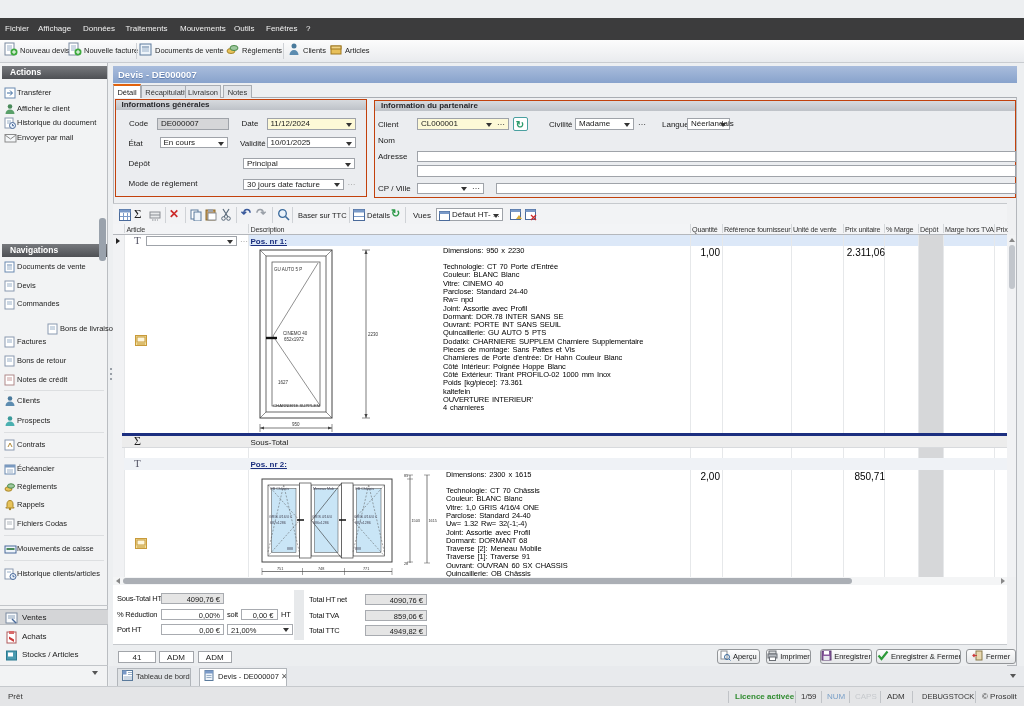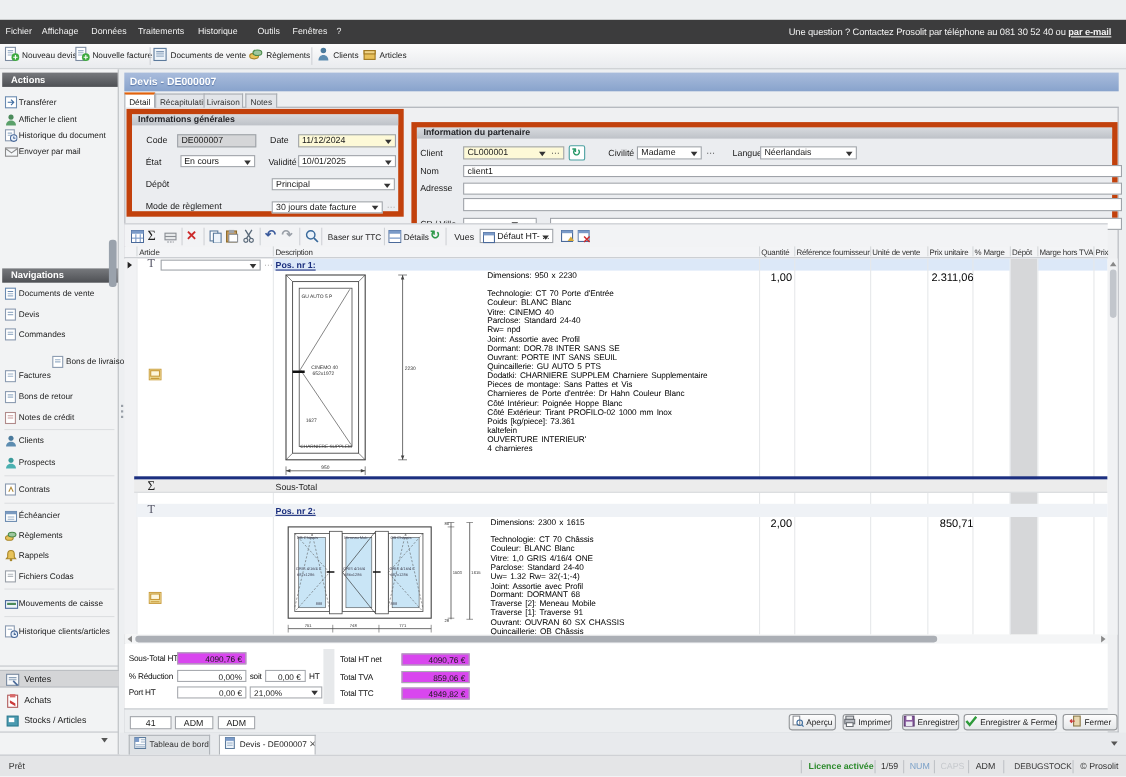--- a/index.html
+++ b/index.html
@@ -32,21 +32,21 @@
 .stsep{top:4px;width:1px;height:12px;background:#c0c3c7;}
 .stit{top:0;height:20px;line-height:20px;white-space:nowrap;font-size:8px;}
 
 #bluehdr{left:113px;top:66px;width:904px;height:17px;background:linear-gradient(#a9bcdc,#88a3cc);
   color:#fff;font-weight:bold;font-size:9.5px;line-height:17px;padding-left:5px;text-shadow:0 1px 1px #5a77a8;}
 .tab{top:84px;height:14px;font-size:7.5px;text-align:center;border:1px solid #a9adb3;border-bottom:none;white-space:nowrap;overflow:hidden;line-height:13px;}
 .tabinact{background:#e2e5e9;color:#333;top:85px;height:13px;}
 .tabact{background:#fff;border-top:2px solid #e2620c;z-index:3;}
 #panelbg{left:113px;top:97px;width:904px;height:569px;background:#eff0f2;border:1px solid #b4b7bc;border-top:1px solid #a9adb3;}
 
-.gbox{background:#ebedf0;border:5px solid #c2410c;}
+.gbox{background:#ebedf0;border:1px solid #c2410c;}
 .ghead{left:0;top:0;width:100%;height:9.5px;line-height:9.5px;background:linear-gradient(#d7dade,#bec2c8);
   font-weight:bold;font-size:8px;color:#26272b;padding-left:6px;}
 .lbl{font-size:8px;color:#1a1a1a;white-space:nowrap;}
 .inp{background:#fff;border:1px solid #9fa3a9;font-size:8px;line-height:10.5px;padding:0 3px;white-space:nowrap;}
 .yel{background:#fdf9d7;}
 .ro{background:#d5d6d8;}
 .arr{position:absolute;right:3px;top:4px;width:0;height:0;border-left:3px solid transparent;border-right:3px solid transparent;border-top:4px solid #333;}
 .dots{color:#444;font-size:8px;letter-spacing:1px;}
 
 #gridtb{left:113px;top:203px;width:894px;height:21px;background:#f2f3f5;border-top:1px solid #c6c9cd;}
@@ -56,43 +56,42 @@
 .ghcol{position:absolute;top:0;width:1px;height:9px;background:#d4d7da;}
 .desc{position:absolute;font-size:7.5px;line-height:8.3px;color:#000;white-space:pre;letter-spacing:-0.1px;word-spacing:1px;}
 .num{position:absolute;font-size:10px;color:#000;text-align:right;}
 
 #hscroll{left:113px;top:577px;width:894px;height:8px;background:#f4f5f6;}
 #vscroll{left:1007px;top:235px;width:9px;height:342px;background:#f1f2f4;}
 
 #totals{left:113px;top:585px;width:894px;height:59px;background:#fff;}
 .tlbl{position:absolute;font-size:7.5px;letter-spacing:-0.2px;color:#111;}
 .tbox{position:absolute;font-size:7.5px;text-align:right;padding:1px 3px 0 0;border:1px solid #a8abb0;}
-.tgray{background:#d946ef;}
+.tgray{background:#e5e5e5;}
 
 #btnrow{left:113px;top:644px;width:894px;height:22px;background:#eceef0;border-top:1px solid #c6c9cd;}
 .btn{position:absolute;top:4px;height:15px;background:linear-gradient(#fdfdfd,#e5e7e9);
   border:1px solid #939699;border-radius:3px;font-size:7.5px;color:#1a1a1a;text-align:center;line-height:13px;white-space:nowrap;overflow:hidden;}
 .sbox{position:absolute;top:6px;height:12px;background:#fff;border:1px solid #a2a5aa;font-size:8px;text-align:center;line-height:11px;}
 #tabrow{left:109px;top:666px;width:915px;height:20px;background:#e8eaed;}
 .dtab{position:absolute;top:2px;height:18px;font-size:7.5px;border:1px solid #b1b5ba;border-bottom:none;line-height:16px;white-space:nowrap;overflow:hidden;}
 </style></head>
 <body>
 <div id="app">
 
 
 <div class="abs" id="menubar">
   <div class="abs menuitem" style="left:5px;">Fichier</div>
   <div class="abs menuitem" style="left:38px;">Affichage</div>
   <div class="abs menuitem" style="left:83px;">Données</div>
   <div class="abs menuitem" style="left:125.5px;">Traitements</div>
-  <div class="abs menuitem" style="left:180px;">Historique</div>
+  <div class="abs menuitem" style="left:180px;">Mouvements</div>
   <div class="abs menuitem" style="left:234px;">Outils</div>
   <div class="abs menuitem" style="left:266px;">Fenêtres</div>
   <div class="abs menuitem" style="left:306px;">?</div>
-  <div class="abs menuitem" style="left:717px;font-size:8.5px;letter-spacing:-0.1px;">Une question ? Contactez Prosolit par téléphone au 081 30 52 40 ou <b style="text-decoration:underline;">par e-mail</b></div>
 </div>
 
 <div class="abs" id="toolbar">
   <div class="abs tbtn" style="left:4px;"><svg width="14" height="14">
           <rect x="1" y="1" width="9" height="12" fill="#fff" stroke="#7a8aa0"></rect>
           <line x1="3" y1="4" x2="8" y2="4" stroke="#9ab0c8"></line>
           <line x1="3" y1="6" x2="8" y2="6" stroke="#9ab0c8"></line>
           <line x1="3" y1="8" x2="8" y2="8" stroke="#9ab0c8"></line>
           <circle cx="10" cy="10" r="3.5" fill="#3faa3f"></circle>
           <path d="M10 8v4M8 10h4" stroke="#fff"></path>
@@ -361,31 +360,30 @@
   <div class="abs lbl" style="left:13px;top:38.5px;">État</div>
   <div class="abs inp" style="left:44px;top:37px;width:68px;height:11px;">En cours<i class="arr" style="top:3.5px;"></i></div>
   <div class="abs lbl" style="left:124.5px;top:38.5px;">Validité</div>
   <div class="abs inp" style="left:151px;top:37px;width:89px;height:11px;">10/01/2025<i class="arr" style="top:3.5px;"></i></div>
   <div class="abs lbl" style="left:13px;top:59px;">Dépôt</div>
   <div class="abs inp" style="left:127.5px;top:58px;width:112px;height:11px;">Principal<i class="arr" style="top:3.5px;"></i></div>
   <div class="abs lbl" style="left:13px;top:79px;">Mode de règlement</div>
   <div class="abs inp" style="left:127.5px;top:78.5px;width:101px;height:11px;">30 jours date facture<i class="arr" style="top:3.5px;"></i></div>
   <div class="abs dots" style="left:232px;top:80px;color:#aaa;">⋯</div>
 </div>
-<div class="abs gbox" style="left:374px;top:111px;width:642px;height:97.5px;">
+<div class="abs gbox" style="left:374px;top:100px;width:642px;height:97.5px;">
   <div class="abs ghead">Information du partenaire</div>
   <div class="abs lbl" style="left:3px;top:19px;">Client</div>
   <div class="abs inp yel" style="left:42px;top:17px;width:92px;height:12px;">CL000001<i class="arr" style="right:16px;"></i><span class="abs dots" style="right:2px;top:1px;">⋯</span></div>
   <div class="abs" style="left:137.5px;top:15.5px;width:15px;height:14px;background:#fff;border:1px solid #4aa0a0;border-radius:2px;text-align:center;color:#2a9a6a;font-size:10px;line-height:13px;font-weight:bold;">↻</div>
   <div class="abs lbl" style="left:174px;top:19px;">Civilité</div>
   <div class="abs inp" style="left:200px;top:17px;width:59px;height:12px;">Madame<i class="arr"></i><span class="abs dots" style="right:-14px;top:1px;">⋯</span></div>
   <div class="abs lbl" style="left:287px;top:19px;">Langue</div>
-  <div class="abs inp" style="left:312px;top:17px;width:88px;height:12px;">Néerlandais<i class="arr"></i></div>
+  <div class="abs inp" style="left:312px;top:17px;width:43px;height:12px;text-align:right;">Néerlandais<i class="arr"></i></div>
   <div class="abs lbl" style="left:3px;top:34.5px;">Nom</div>
-  <div class="abs inp" style="left:42px;top:33.5px;width:599px;height:11.5px;">client1</div>
   <div class="abs lbl" style="left:3px;top:51px;">Adresse</div>
   <div class="abs inp" style="left:42px;top:49.5px;width:599px;height:11.5px;"></div>
   <div class="abs inp" style="left:42px;top:64px;width:599px;height:11.5px;"></div>
   <div class="abs lbl" style="left:3px;top:83px;">CP / Ville</div>
   <div class="abs inp" style="left:42px;top:81.5px;width:67px;height:11.5px;">
         <i class="arr" style="top:3.5px;right:16px;"></i>
         <span class="abs dots" style="right:2px;top:0.5px;">⋯</span>
       </div>
   <div class="abs inp" style="left:120.5px;top:81.5px;width:520px;height:11.5px;"></div>
 </div>

